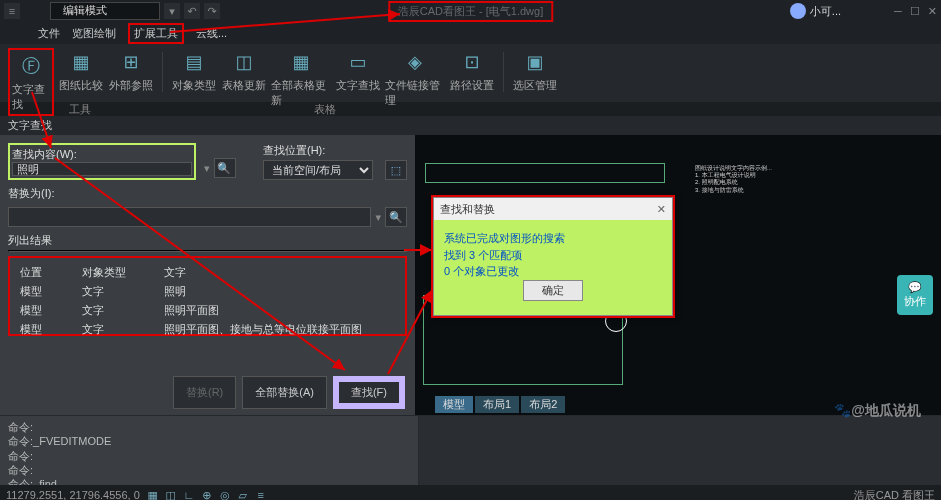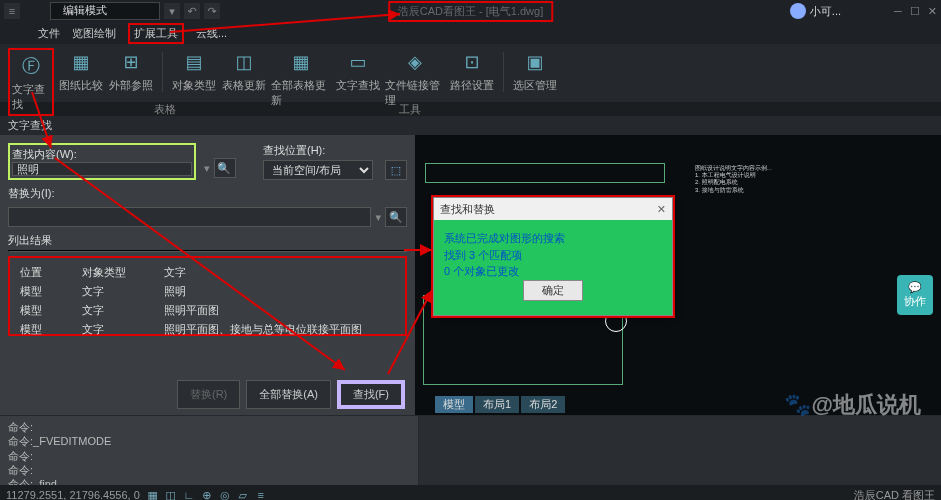--- a/index.html
+++ b/index.html
@@ -29,44 +29,44 @@
 .text-input{flex:1;height:20px;background:#2a2e33;border:1px solid #555;padding:0 4px;color:#ddd}
 .select-input{width:110px;height:20px;background:#2a2e33;border:1px solid #555;padding:0 4px;color:#ddd}
 .icon-btn{width:22px;height:20px;background:#2a2e33;border:1px solid #555;display:flex;align-items:center;justify-content:center;color:#8cf;cursor:pointer}
 .hl-red{border:2px solid #bef264;padding:2px}
 .results-label{margin:6px 0 2px}
 .results-box{border:2px solid #d00;padding:4px;height:80px}
 .results-table{width:100%;font-size:11px}
 .results-table td{padding:1px 4px}
 .btn-row{position:absolute;bottom:6px;right:10px;display:flex;gap:6px}
 .btn{padding:3px 12px;background:#2a2e33;border:1px solid #555;color:#ccc;cursor:pointer}
-.btn-hl{border:4px solid #c4b5fd}
+.btn-hl{border:6px solid #c4b5fd}
 .btn-disabled{color:#666}
 .canvas{flex:1;background:#111417;position:relative;overflow:hidden}
 .cad-bg{position:absolute;inset:0;background:linear-gradient(#0a0d10 50%,#0a0d10)}
 .doc-tabs{height:20px;background:#2a2e33;display:flex;align-items:center;gap:2px;padding-left:8px;font-size:10px}
 .doc-tab{padding:2px 8px;background:#1e2226;color:#aaa;cursor:pointer}
 .doc-tab-active{background:#3a5a6a;color:#fff}
-.dialog{position:absolute;left:18px;top:62px;width:240px;background:#22c55e;border:1px solid #888;box-shadow:2px 2px 6px rgba(0,0,0,.5);z-index:10;outline:2px solid #d00}
+.dialog{position:absolute;left:18px;top:62px;width:240px;background:#bef264;border:1px solid #888;box-shadow:2px 2px 6px rgba(0,0,0,.5);z-index:10;outline:2px solid #d00}
 .dlg-title{height:22px;background:#f0f0f0;display:flex;align-items:center;justify-content:space-between;padding:0 6px;color:#333;font-size:11px}
 .dlg-close{cursor:pointer;color:#666}
 .dlg-body{padding:10px;color:#004;font-size:12px;line-height:1.5}
 .dlg-blue{color:#0050c8}
 .dlg-btn{display:block;margin:0 auto 4px;padding:2px 18px;background:#e8e8e8;border:1px solid #888;color:#333;cursor:pointer}
 .layout-tabs{position:absolute;bottom:2px;left:20px;display:flex;gap:2px;font-size:10px}
 .ltab{padding:1px 8px;background:#2a4a5a;color:#ddd;cursor:pointer}
 .ltab-active{background:#3a6a8a}
 .help-btn{position:absolute;right:8px;top:140px;width:36px;height:40px;background:#3ab5b5;border-radius:4px;display:flex;flex-direction:column;align-items:center;justify-content:center;color:#fff;font-size:9px;cursor:pointer}
 .cmd-panel{height:70px;background:#3a3e42;border-top:1px solid #25292d;display:flex}
 .cmd-left{flex:1;padding:4px 8px;font-size:10px;color:#bbb;line-height:1.3;overflow:hidden}
 .cmd-right{flex:1.3;background:#2a2e33;border-left:1px solid #25292d}
 .statusbar{height:20px;background:#1b1e21;display:flex;align-items:center;padding:0 6px;color:#999;font-size:10px;gap:6px;justify-content:space-between}
 .sb-icons{display:flex;gap:4px}
 .sb-icons span{width:14px;height:14px;display:flex;align-items:center;justify-content:center;color:#7ab}
-.watermark{position:absolute;right:20px;bottom:80px;color:rgba(255,255,255,.5);font-size:22px;font-weight:bold;pointer-events:none}
+.watermark{position:absolute;right:20px;bottom:80px;color:rgba(255,255,255,.5);font-size:14px;font-weight:bold;pointer-events:none}
 .cad-text{position:absolute;color:#fff;font-size:7px;line-height:1.1}
 svg.redline{position:absolute;top:0;left:0;pointer-events:none;z-index:100}
 </style>
 </head>
 <body>
 
 <div class="titlebar">
   <div class="tb-icon">≡</div>
   <div class="mode-box">
       <span>编辑模式</span>
@@ -131,22 +131,22 @@
       <div class="rib-icon">⊡</div>
       <span>路径设置</span>
     </div>
   <div class="rib-sep"></div>
   <div class="rib-item">
       <div class="rib-icon">▣</div>
       <span>选区管理</span>
     </div>
 </div>
 <div class="ribbon-labels">
+  <div style="width:160px">工具</div>
   <div style="width:330px">表格</div>
-  <div style="width:160px">工具</div>
 </div>
 
 <div class="panel-title">文字查找</div>
 
 <div class="main">
   <div class="left-panel">
     <div class="form-row">
       <div class="hl-red" style="display:flex;flex-direction:column">
         <span class="form-label">查找内容(W):</span>
         <input class="text-input" style="width: 180px;" value="照明">

